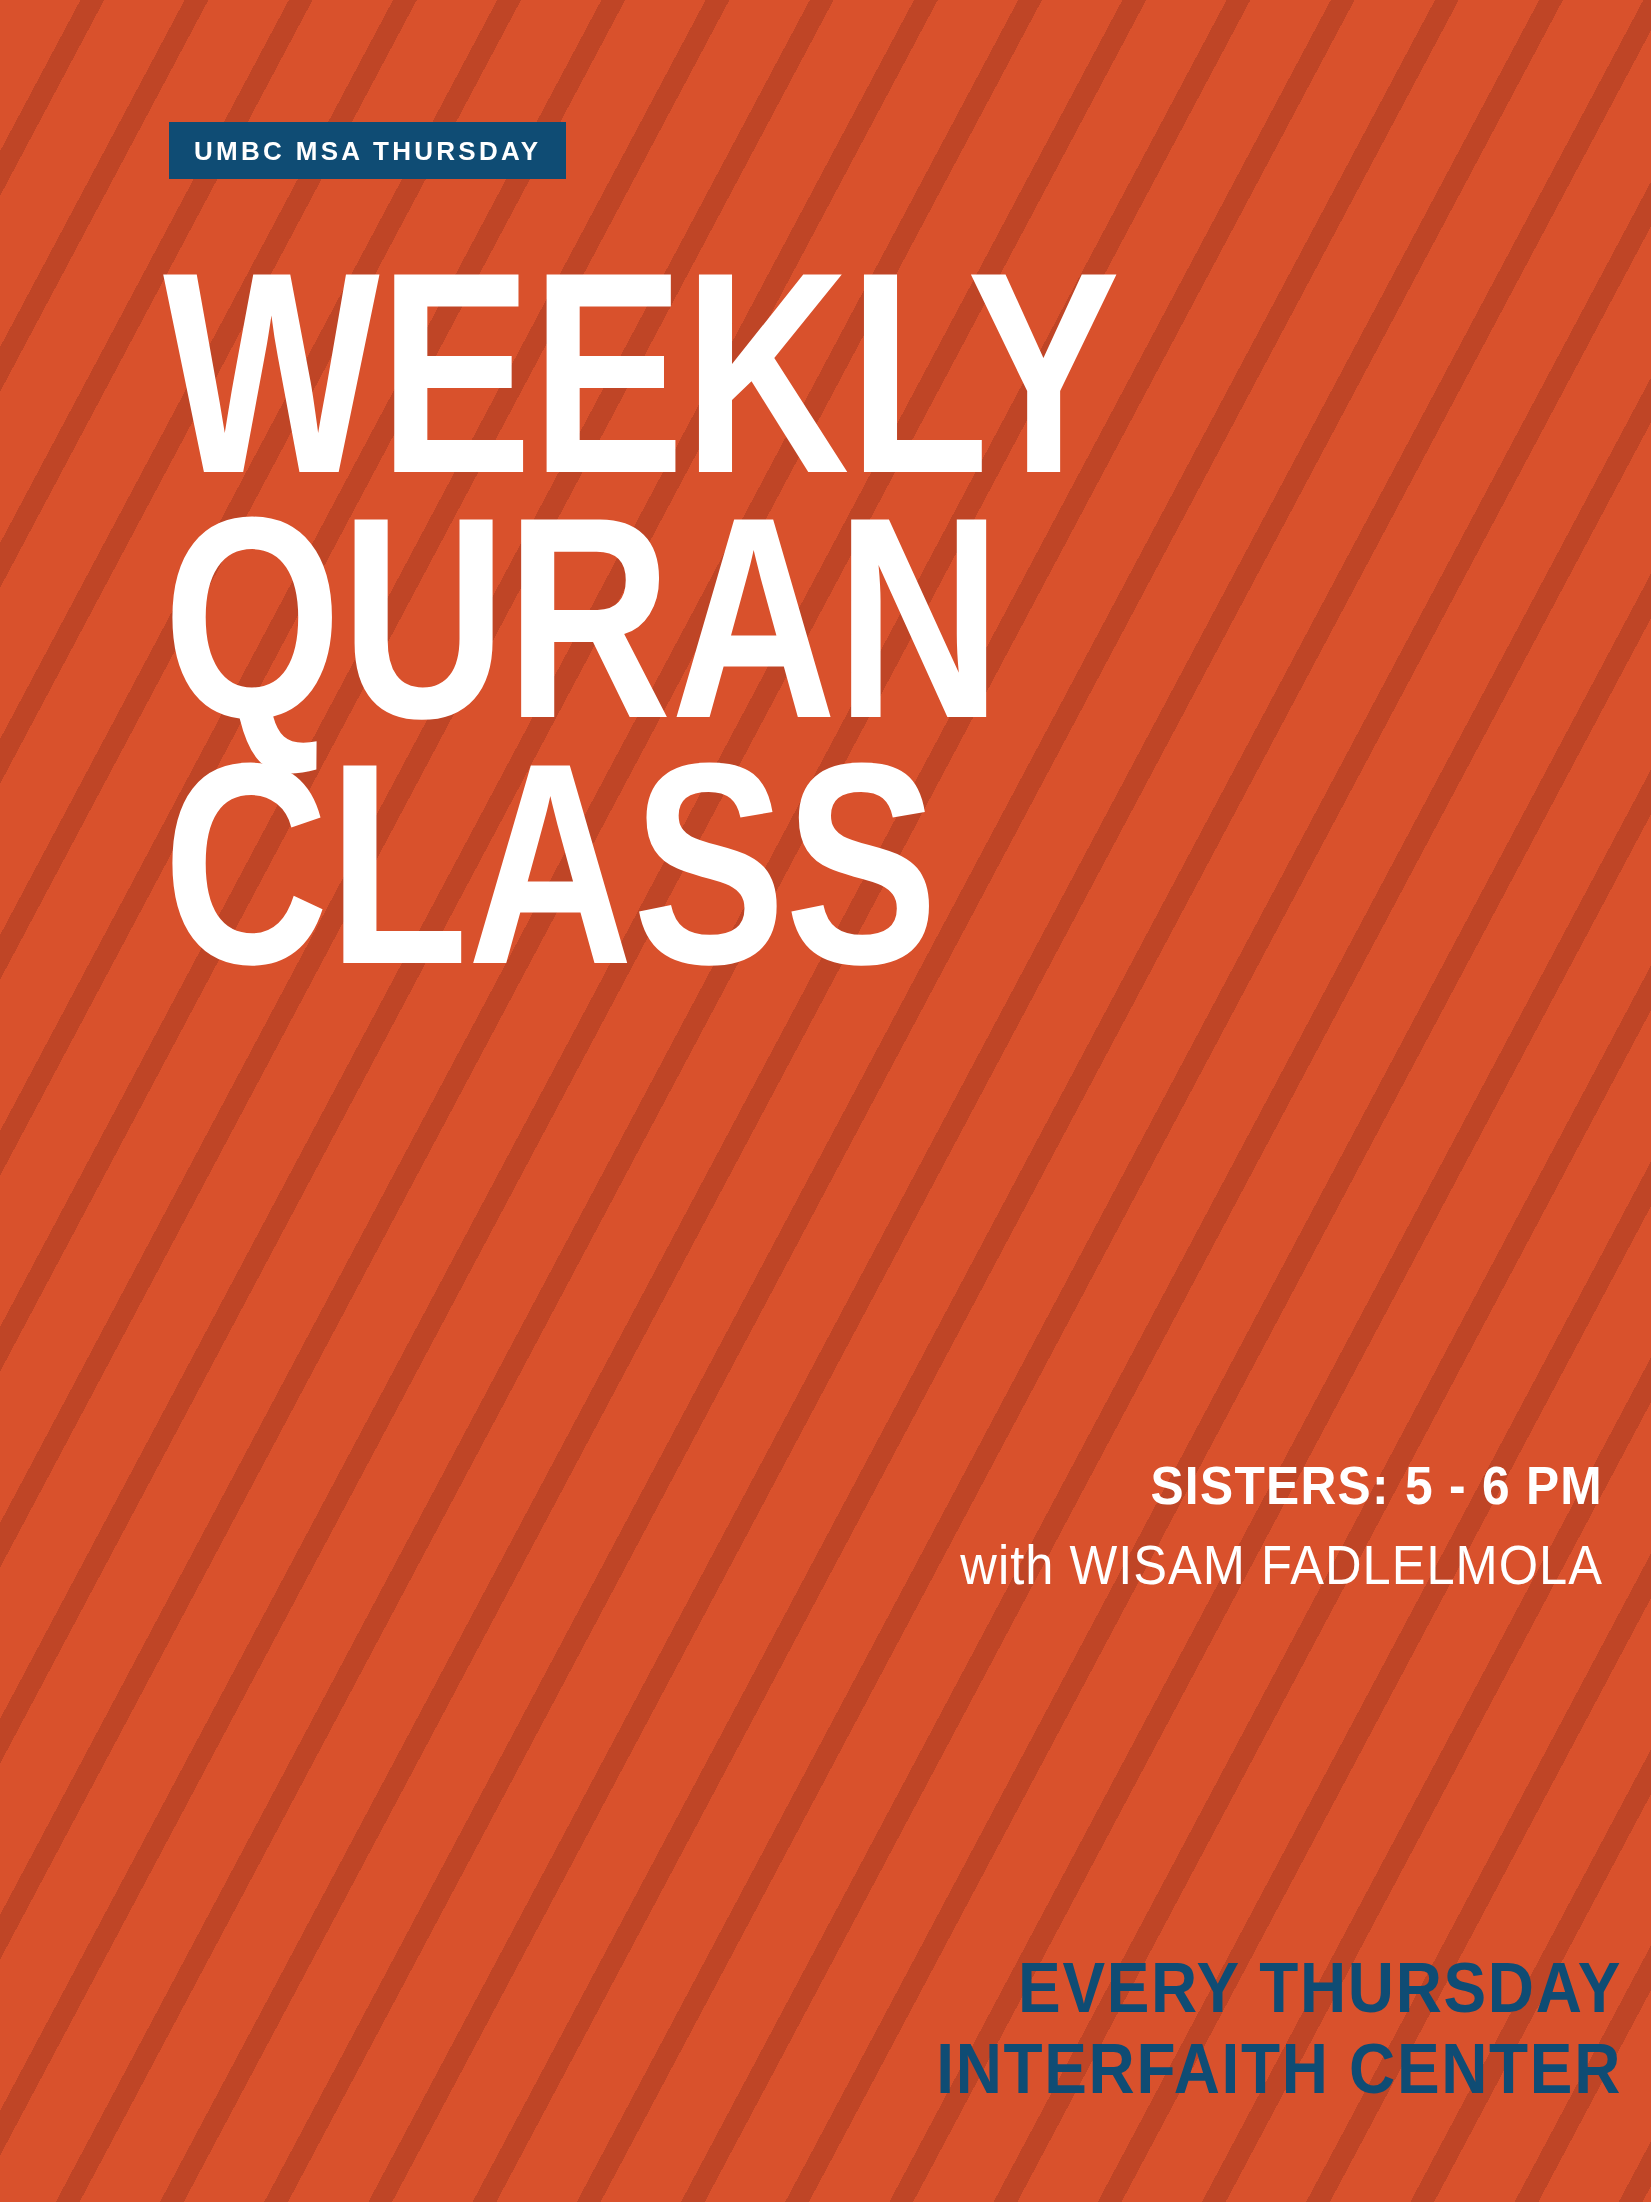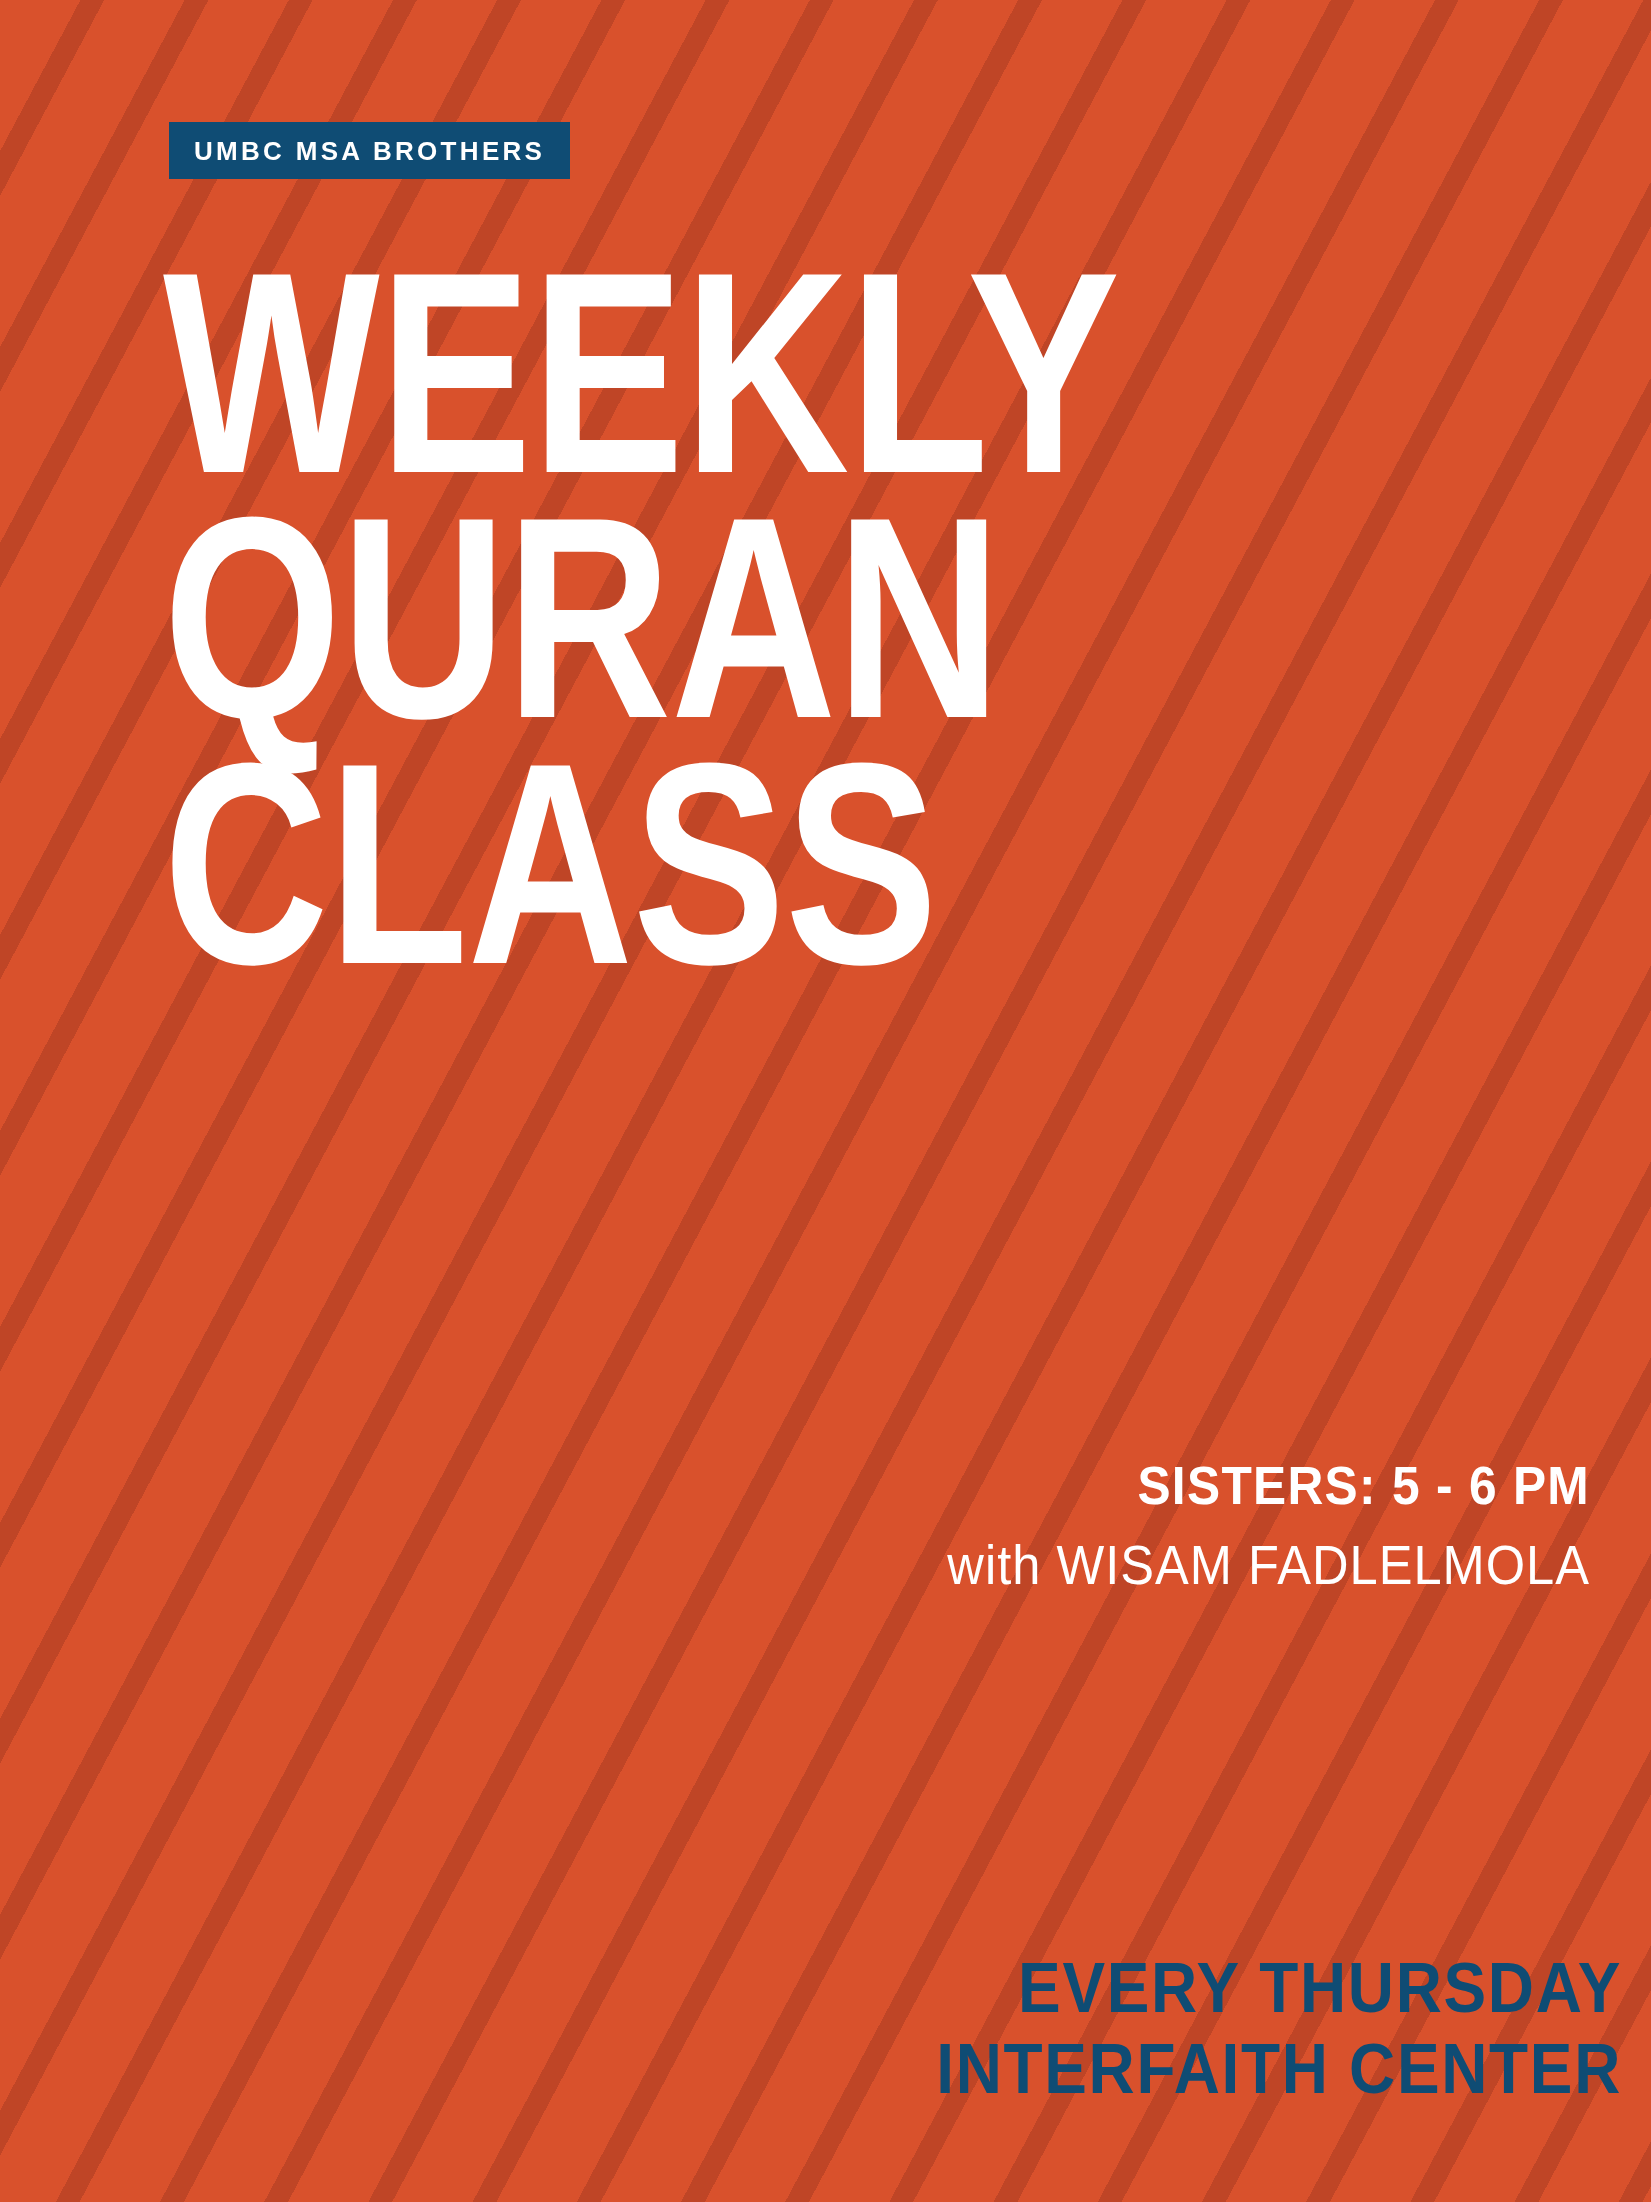--- a/index.html
+++ b/index.html
@@ -78,21 +78,21 @@
   .headline-line.l3 { font-size: 287px; }
 
   
   .schedule {
     position: absolute;
     right: 46px;
     top: 1457px;
     width: 1051px;
     text-align: right;
   }
-  .sched-group { margin: 0 16px 0 0; }
+  .sched-group { margin: 0 3px 0 0; }
   .sched-group + .sched-group { margin-top: 99px; }
 
   .sched-time {
     color: #FFFFFF;
     font-family: "Liberation Sans Narrow", "Liberation Sans", sans-serif;
     font-weight: 700;
     font-size: 54px;
     letter-spacing: 1.4px;
     line-height: 1.05;
     white-space: nowrap;
@@ -133,21 +133,21 @@
   }
 </style>
 </head>
 <body>
 
 <div class="poster">
 
   <div class="stripes"></div>
 
   <div class="presents-banner">
-    <span class="presents-banner-text">UMBC MSA BROTHERS</span>
+    <span class="presents-banner-text">UMBC MSA THURSDAY</span>
   </div>
 
   <div class="headline">
     <div class="headline-line l1">WEEKLY</div>
     <div class="headline-line l2">QURAN</div>
     <div class="headline-line l3">CLASS</div>
   </div>
 
   <div class="schedule">
     <div class="sched-group">

